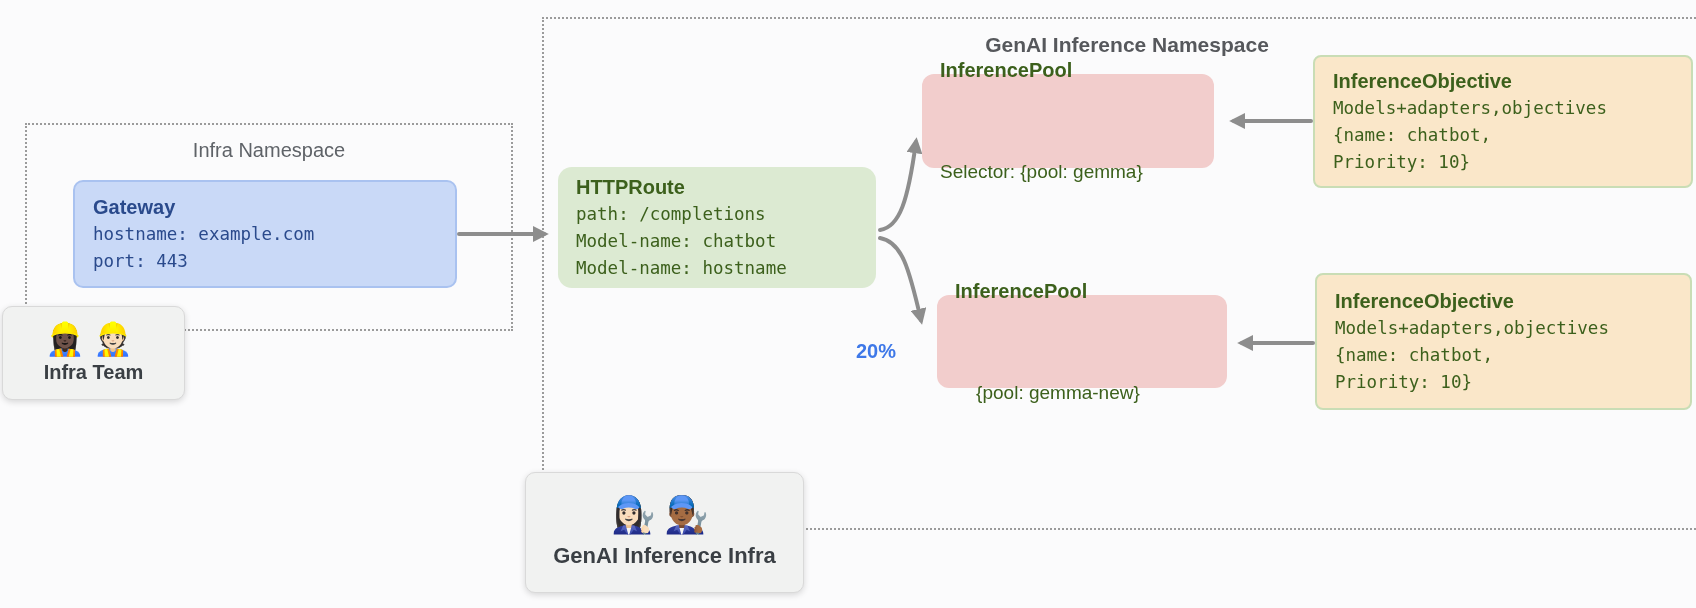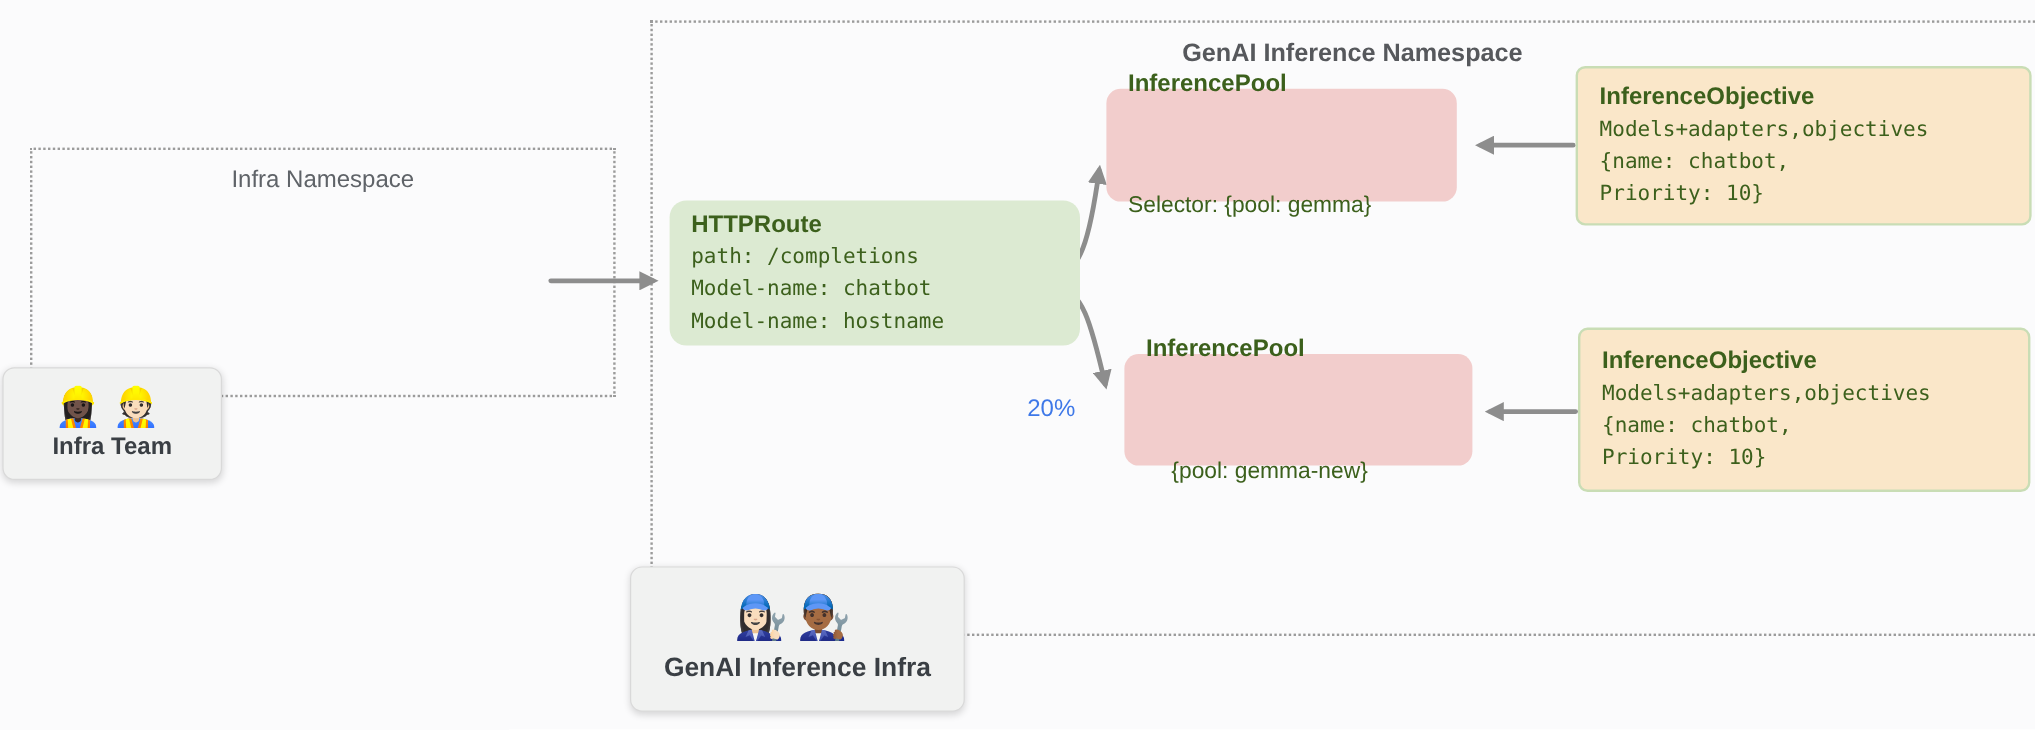--- a/index.html
+++ b/index.html
@@ -22,21 +22,21 @@
     display:flex; flex-direction:column; justify-content:center;
     padding:8px 18px;
   }
   .node .title { font-weight:700; font-size:20px; line-height:27px; }
   .node .line  { font-size:17.5px; line-height:27px; white-space:pre; }
   .mono  { font-family:"DejaVu Sans Mono", monospace; }
   .sansl { font-family:"Liberation Sans", sans-serif; font-size:19px !important;margin-top:36px; }
 
   .gateway   { left:73px;  top:180px; width:384px; height:108px; border-radius:10px;
                background:#c9d9f7; border:2px solid #a9c2f0; color:#2a4a8c; }
-  .httproute { left:558px; top:167px; width:342px; height:121px; border-radius:14px;
+  .httproute { left:558px; top:167px; width:318px; height:121px; border-radius:14px;
                background:#dcead2; color:#3c601c; }
   .pool      { background:#f2cdcc; border-radius:12px; color:#3c601c;gap:38px; }
   .pool-top    { left:922px; top:74px;  width:292px; height:94px; }
   .pool-bottom { left:937px; top:295px; width:290px; height:93px; }
   .objective { background:#fae7c9; border:2px solid #c9ddb5; border-radius:8px; color:#3c601c; }
   .obj-top    { left:1313px; top:55px;  width:380px; height:133px; }
   .obj-bottom { left:1315px; top:273px; width:377px; height:137px; }
 
   
   .team {
@@ -46,22 +46,22 @@
     display:flex; flex-direction:column; align-items:center; justify-content:center;
     color:#3a3f44; font-weight:700;
   }
   .team .emoji-row { line-height:1; letter-spacing:8px; }
   .team-infra { left:2px;  top:306px; width:183px; height:94px;  font-size:20px; }
   .team-infra .emoji-row { font-size:32px; margin-bottom:6px; }
   .team-genai { left:525px; top:472px; width:279px; height:121px; font-size:22px; }
   .team-genai .emoji-row { font-size:36px; margin-bottom:10px; }
 
   
-  .pct { position:absolute; left:856px; top:330px; z-index:2;
-         color:#3e78e8; font-weight:400; font-size:20px; }
+  .pct { position:absolute; left:856px; top:340px; z-index:2;
+         color:#3e78e8; font-weight:700; font-size:20px; }
 </style>
 </head>
 <body>
 
 <div class="canvas">
 
   <div class="ns ns-infra" style="left:25px; top:123px; width:488px; height:208px;">
     <div class="ns-label">Infra Namespace</div>
   </div>
 
@@ -77,20 +77,25 @@
     </defs>
     <g stroke="#8d8d8d" stroke-width="4" fill="none" stroke-linecap="round">
       <path d="M459 234 L544 234" marker-end="url(#ah)"></path>
       <path d="M880 230 C900 227 908 200 916 142" marker-end="url(#ah)"></path>
       <path d="M880 238 C902 242 909 268 921 320" marker-end="url(#ah)"></path>
       <path d="M1311 121 L1234 121" marker-end="url(#ah)"></path>
       <path d="M1313 343 L1242 343" marker-end="url(#ah)"></path>
     </g>
   </svg>
 
+  <div class="node gateway">
+    <div class="title">Gateway</div>
+    <div class="line mono">hostname: example.com</div>
+    <div class="line mono">port: 443</div>
+  </div>
 
   <div class="node httproute">
     <div class="title">HTTPRoute</div>
     <div class="line mono">path: /completions</div>
     <div class="line mono">Model-name: chatbot</div>
     <div class="line mono">Model-name: hostname</div>
   </div>
 
   <div class="node pool pool-top">
     <div class="title">InferencePool</div>

